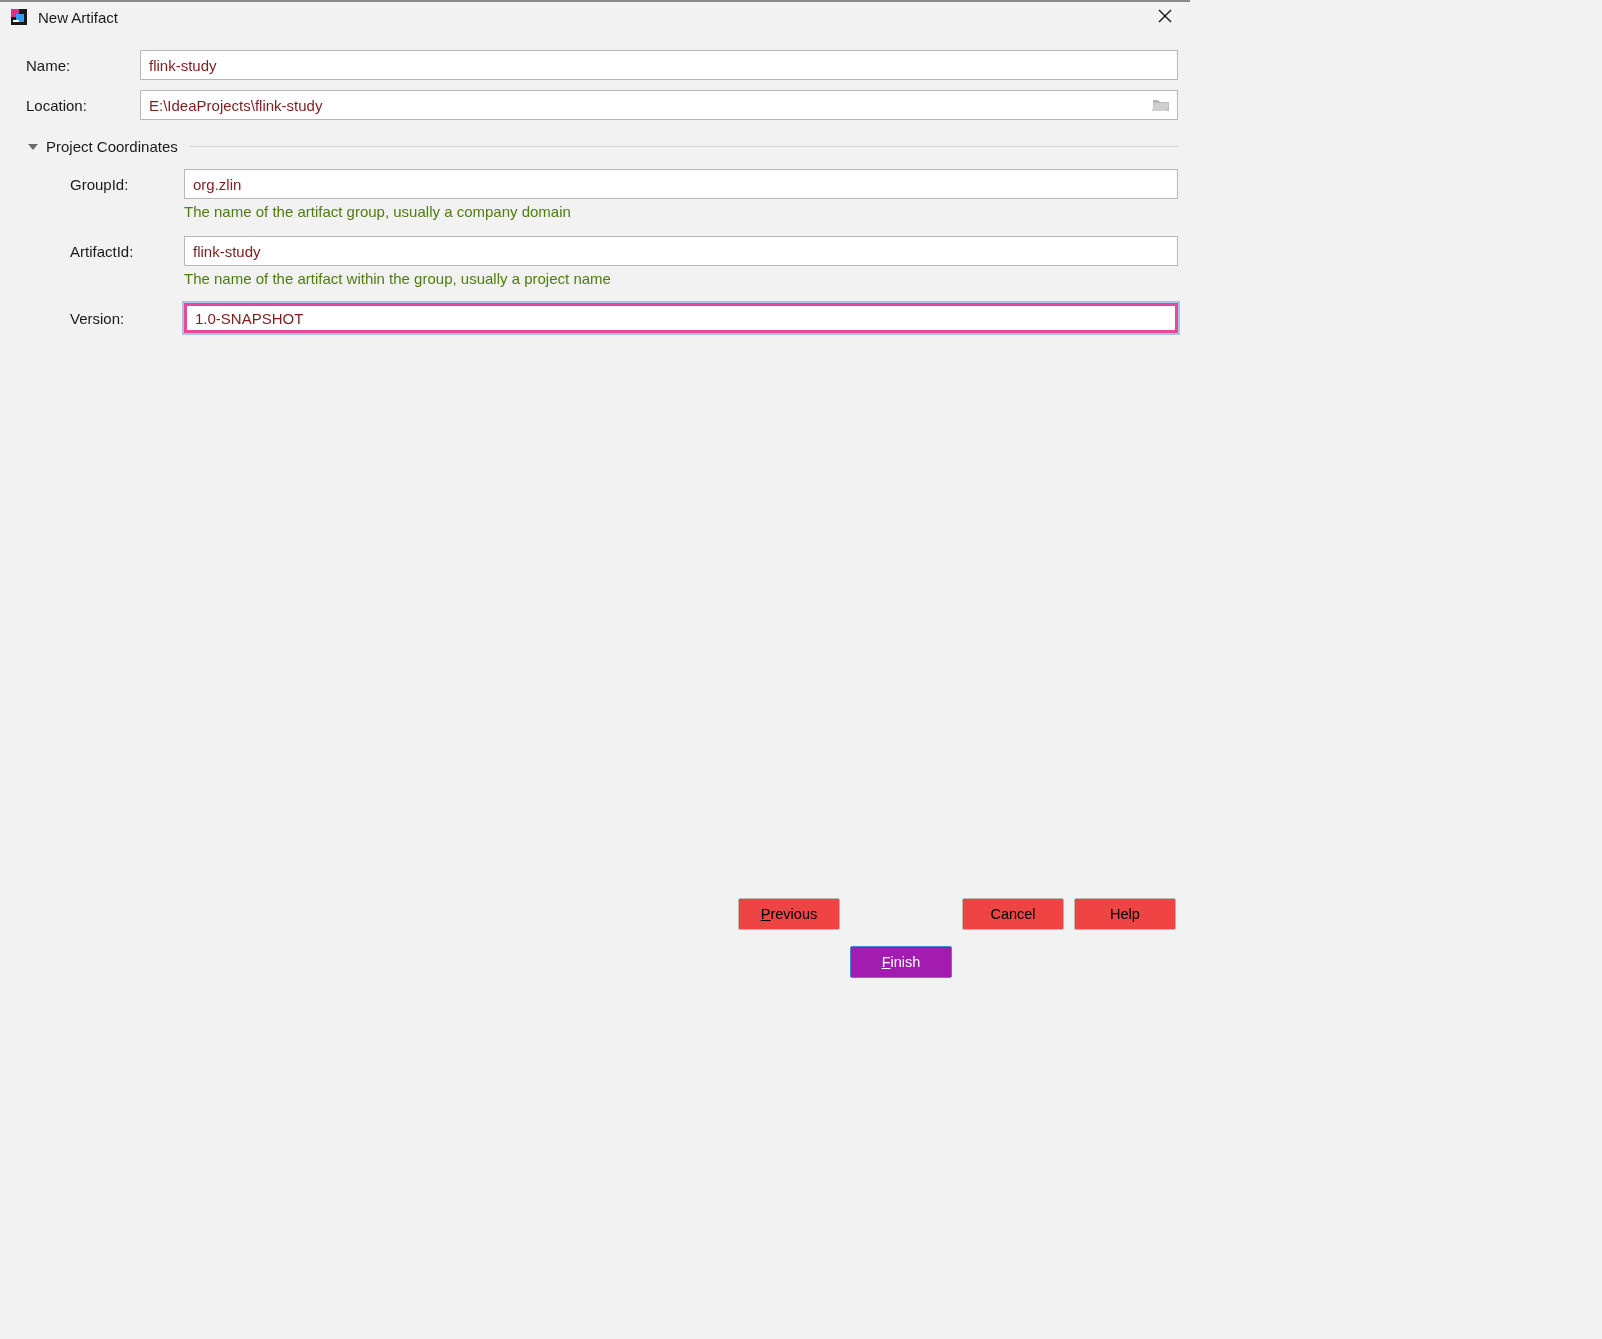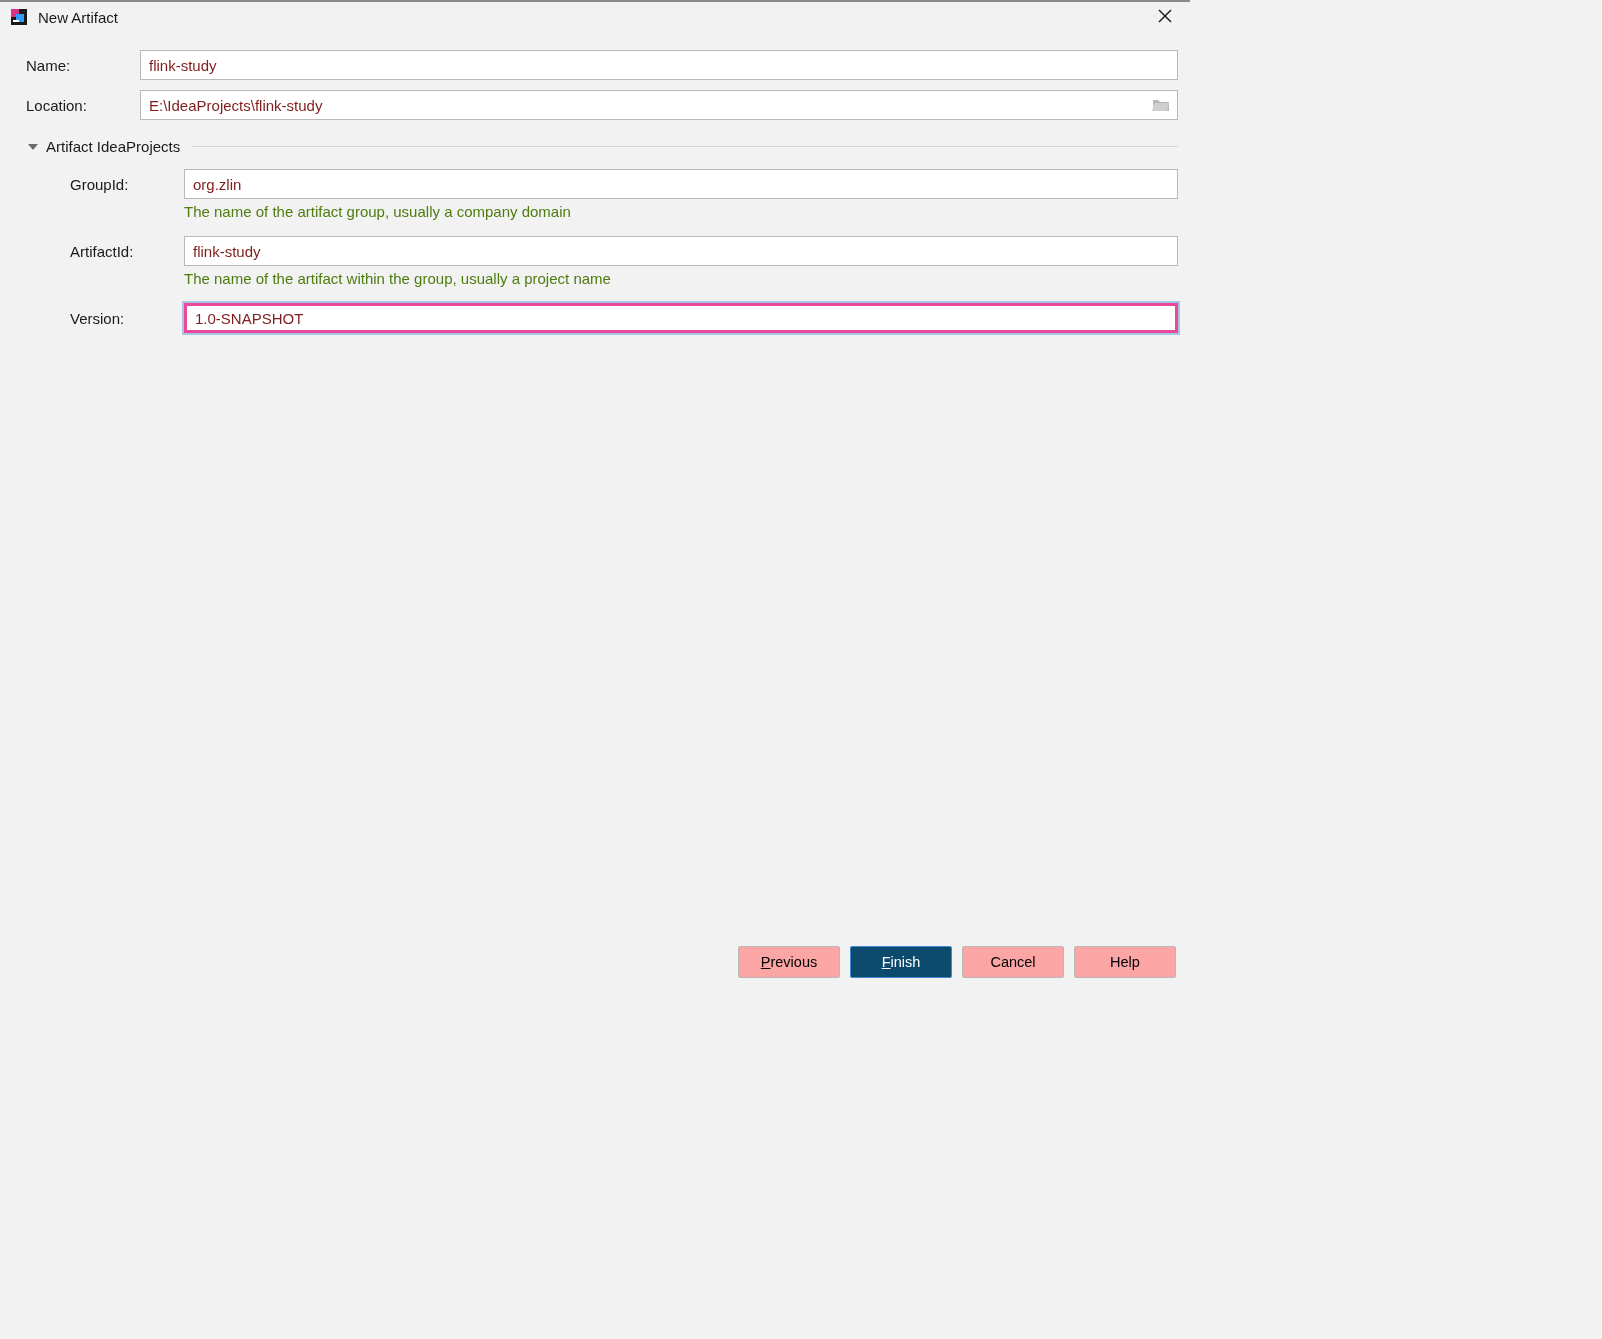--- a/index.html
+++ b/index.html
@@ -114,31 +114,32 @@
   .button-bar {
     display: flex;
     justify-content: flex-end;
     gap: 10px;
     padding: 14px 14px 14px 0;
   }
   button.btn {
     min-width: 102px;
     height: 32px;
     border: 1px solid #b8b8b8;
-    background: #fca5a5;
+    background: #ef4444;
     font-size: 14.5px;
     font-family: inherit;
     cursor: pointer;
     border-radius: 2px;
     padding: 0 14px;
   }
   button.btn.primary {
-    background: #0c4a6e;
+    background: #a21caf;
     border-color: #3f89d3;
     color: #fff;
+    margin-top: 48px;
   }
   .mnemonic { text-decoration: underline; }
 </style>
 </head>
 <body>
 
 <div class="window">
 
   <div class="titlebar">
     <span class="app-icon">
@@ -182,21 +183,21 @@
         </div>
       </div>
     </div>
 
     <div class="section-header">
       <span class="chevron">
         <svg width="10" height="10" viewBox="0 0 10 10">
           <polygon points="0,2 10,2 5,8" fill="#6b6b6b"></polygon>
         </svg>
       </span>
-      <span class="section-title">Artifact IdeaProjects</span>
+      <span class="section-title">Project Coordinates</span>
       <span class="section-line"></span>
     </div>
 
     <div class="row">
       <div class="label-col indent">GroupId:</div>
       <div class="input-col">
         <input type="text" value="org.zlin" style="">
       </div>
     </div>
     <div class="hint">The name of the artifact group, usually a company domain</div>

